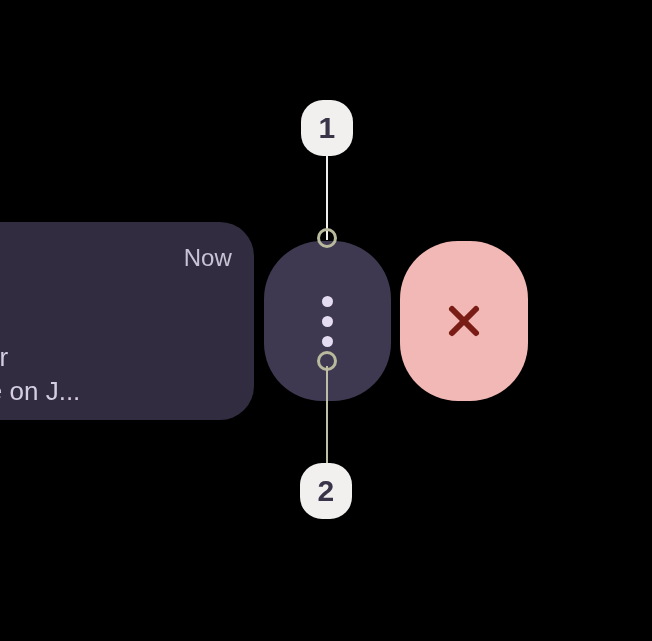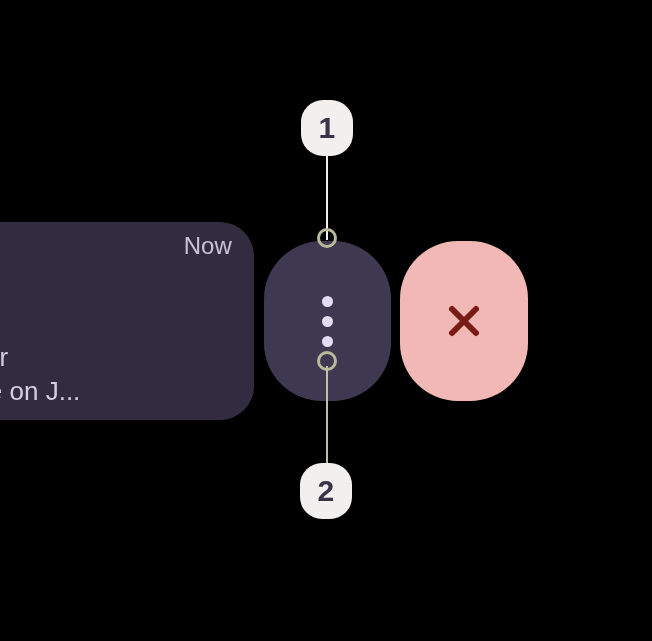--- a/index.html
+++ b/index.html
@@ -25,21 +25,21 @@
     width: 374px;
     height: 198px;
     background: #322C40;
     border-radius: 34px;
     box-sizing: border-box;
     padding: 20px 24px 18px 24px;
   }
   .notif-time {
     position: absolute;
     right: 22px;
-    top: 10px;
+    top: 22px;
     font-size: 24px;
     line-height: 28px;
     color: #C9C3D6;
     letter-spacing: 0.1px;
     white-space: nowrap;
   }
   .notif-body {
     position: absolute;
     left: 24px;
     top: 118px;

